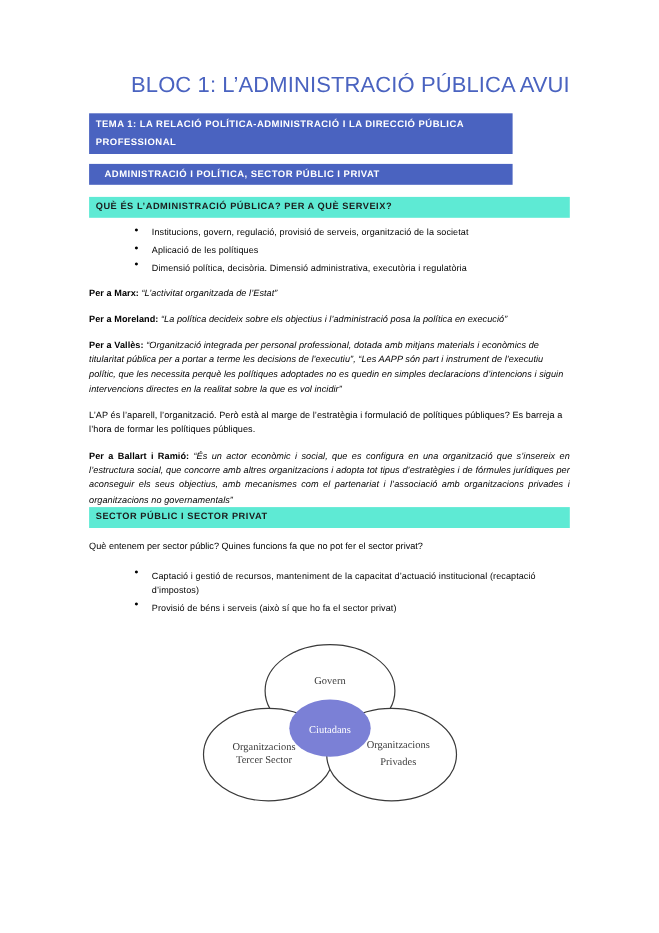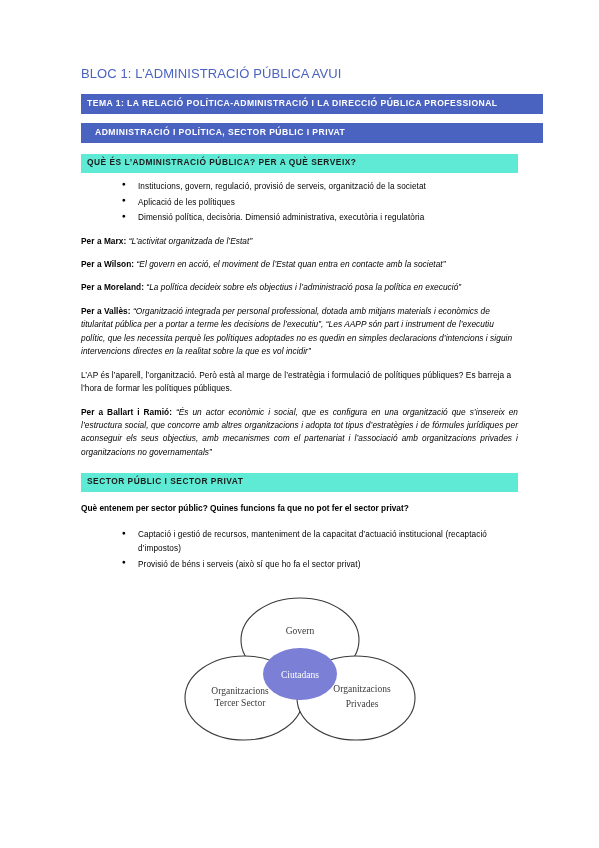--- a/index.html
+++ b/index.html
@@ -17,60 +17,60 @@
   .page {
     position: relative;
     width: 599px;
     height: 848px;
     background: #ffffff;
     box-sizing: border-box;
     padding: 0 81px;
   }
   .doc-title {
     color: #4a63c0;
-    font-size: 13px;
+    font-size: 20px;
     font-weight: 400;
     letter-spacing: 0.1px;
-    text-align: left;
+    text-align: right;
     margin: 0;
     padding-top: 66px;
     padding-bottom: 0;
     line-height: 1.25;
   }
   .bar-blue {
     background: #4a63c0;
     color: #ffffff;
     font-size: 8.6px;
     font-weight: bold;
     letter-spacing: 0.45px;
     line-height: 1.95;
     padding: 1px 6px 2px 6px;
     box-sizing: border-box;
-    width: 462px;
+    width: 385px;
   }
   .bar-blue.tema {
     margin-top: 12px;
   }
   .bar-blue.sub {
     margin-top: 9px;
     padding-left: 14px;
   }
   .bar-light {
     background: #5eead4;
     color: #1b1b1b;
     font-size: 8.4px;
     font-weight: bold;
     letter-spacing: 0.5px;
     line-height: 1.9;
     padding: 1px 6px 2px 6px;
     box-sizing: border-box;
     width: 437px;
   }
   .bar-light.q1 { margin-top: 11px; }
-  .bar-light.sp { margin-top: 14px; }
+  .bar-light.sp { }
 
   ul.bullets {
     margin: 7px 0 0 0;
     padding-left: 41px;
     list-style: none;
   }
   ul.bullets li {
     position: relative;
     font-size: 8.2px;
     line-height: 1.62;
@@ -90,21 +90,21 @@
     font-size: 8.3px;
     line-height: 1.62;
     margin: 10px 0 0 0;
     letter-spacing: 0.05px;
   }
   .para.justified { text-align: justify; }
   .para b { font-weight: bold; text-align: center; }
   .para i { font-style: italic; }
   .q-label {
     font-size: 8.3px;
-    font-weight: bold;
+    font-weight: normal;
     margin: 10px 0 13px 0;
     line-height: 1.6;
   }
   .venn-wrap {
     margin-top: 18px;
     display: flex;
     justify-content: center;
   }
 </style>
 </head>
@@ -121,21 +121,20 @@
   <div class="bar-light q1">QUÈ ÉS L’ADMINISTRACIÓ PÚBLICA? PER A QUÈ SERVEIX?</div>
 
   <ul class="bullets">
     <li>Institucions, govern, regulació, provisió de serveis, organització de la societat</li>
     <li>Aplicació de les polítiques</li>
     <li>Dimensió política, decisòria. Dimensió administrativa, executòria i regulatòria</li>
   </ul>
 
   <p class="para"><b>Per a Marx:</b> <i>“L’activitat organitzada de l’Estat”</i></p>
 
-  <p class="para"><b>Per a Wilson:</b> <i>“El govern en acció, el moviment de l’Estat quan entra en contacte amb la societat”</i></p>
 
   <p class="para"><b>Per a Moreland:</b> <i>“La política decideix sobre els objectius i l’administració posa la política en execució”</i></p>
 
   <p class="para"><b>Per a Vallès:</b> <i>“Organització integrada per personal professional, dotada amb mitjans materials i econòmics de titularitat pública per a portar a terme les decisions de l’executiu”, “Les AAPP són part i instrument de l’executiu polític, que les necessita perquè les polítiques adoptades no es quedin en simples declaracions d’intencions i siguin intervencions directes en la realitat sobre la que es vol incidir”</i></p>
 
   <p class="para">L’AP és l’aparell, l’organització. Però està al marge de l’estratègia i formulació de polítiques públiques? Es barreja a l’hora de formar les polítiques públiques.</p>
 
   <p class="para justified"><b>Per a Ballart i Ramió:</b> <i>“És un actor econòmic i social, que es configura en una organització que s’insereix en l’estructura social, que concorre amb altres organitzacions i adopta tot tipus d’estratègies i de fórmules jurídiques per aconseguir els seus objectius, amb mecanismes com el partenariat i l’associació amb organitzacions privades i organitzacions no governamentals”</i></p>
 
   <div class="bar-light sp">SECTOR PÚBLIC I SECTOR PRIVAT</div>

